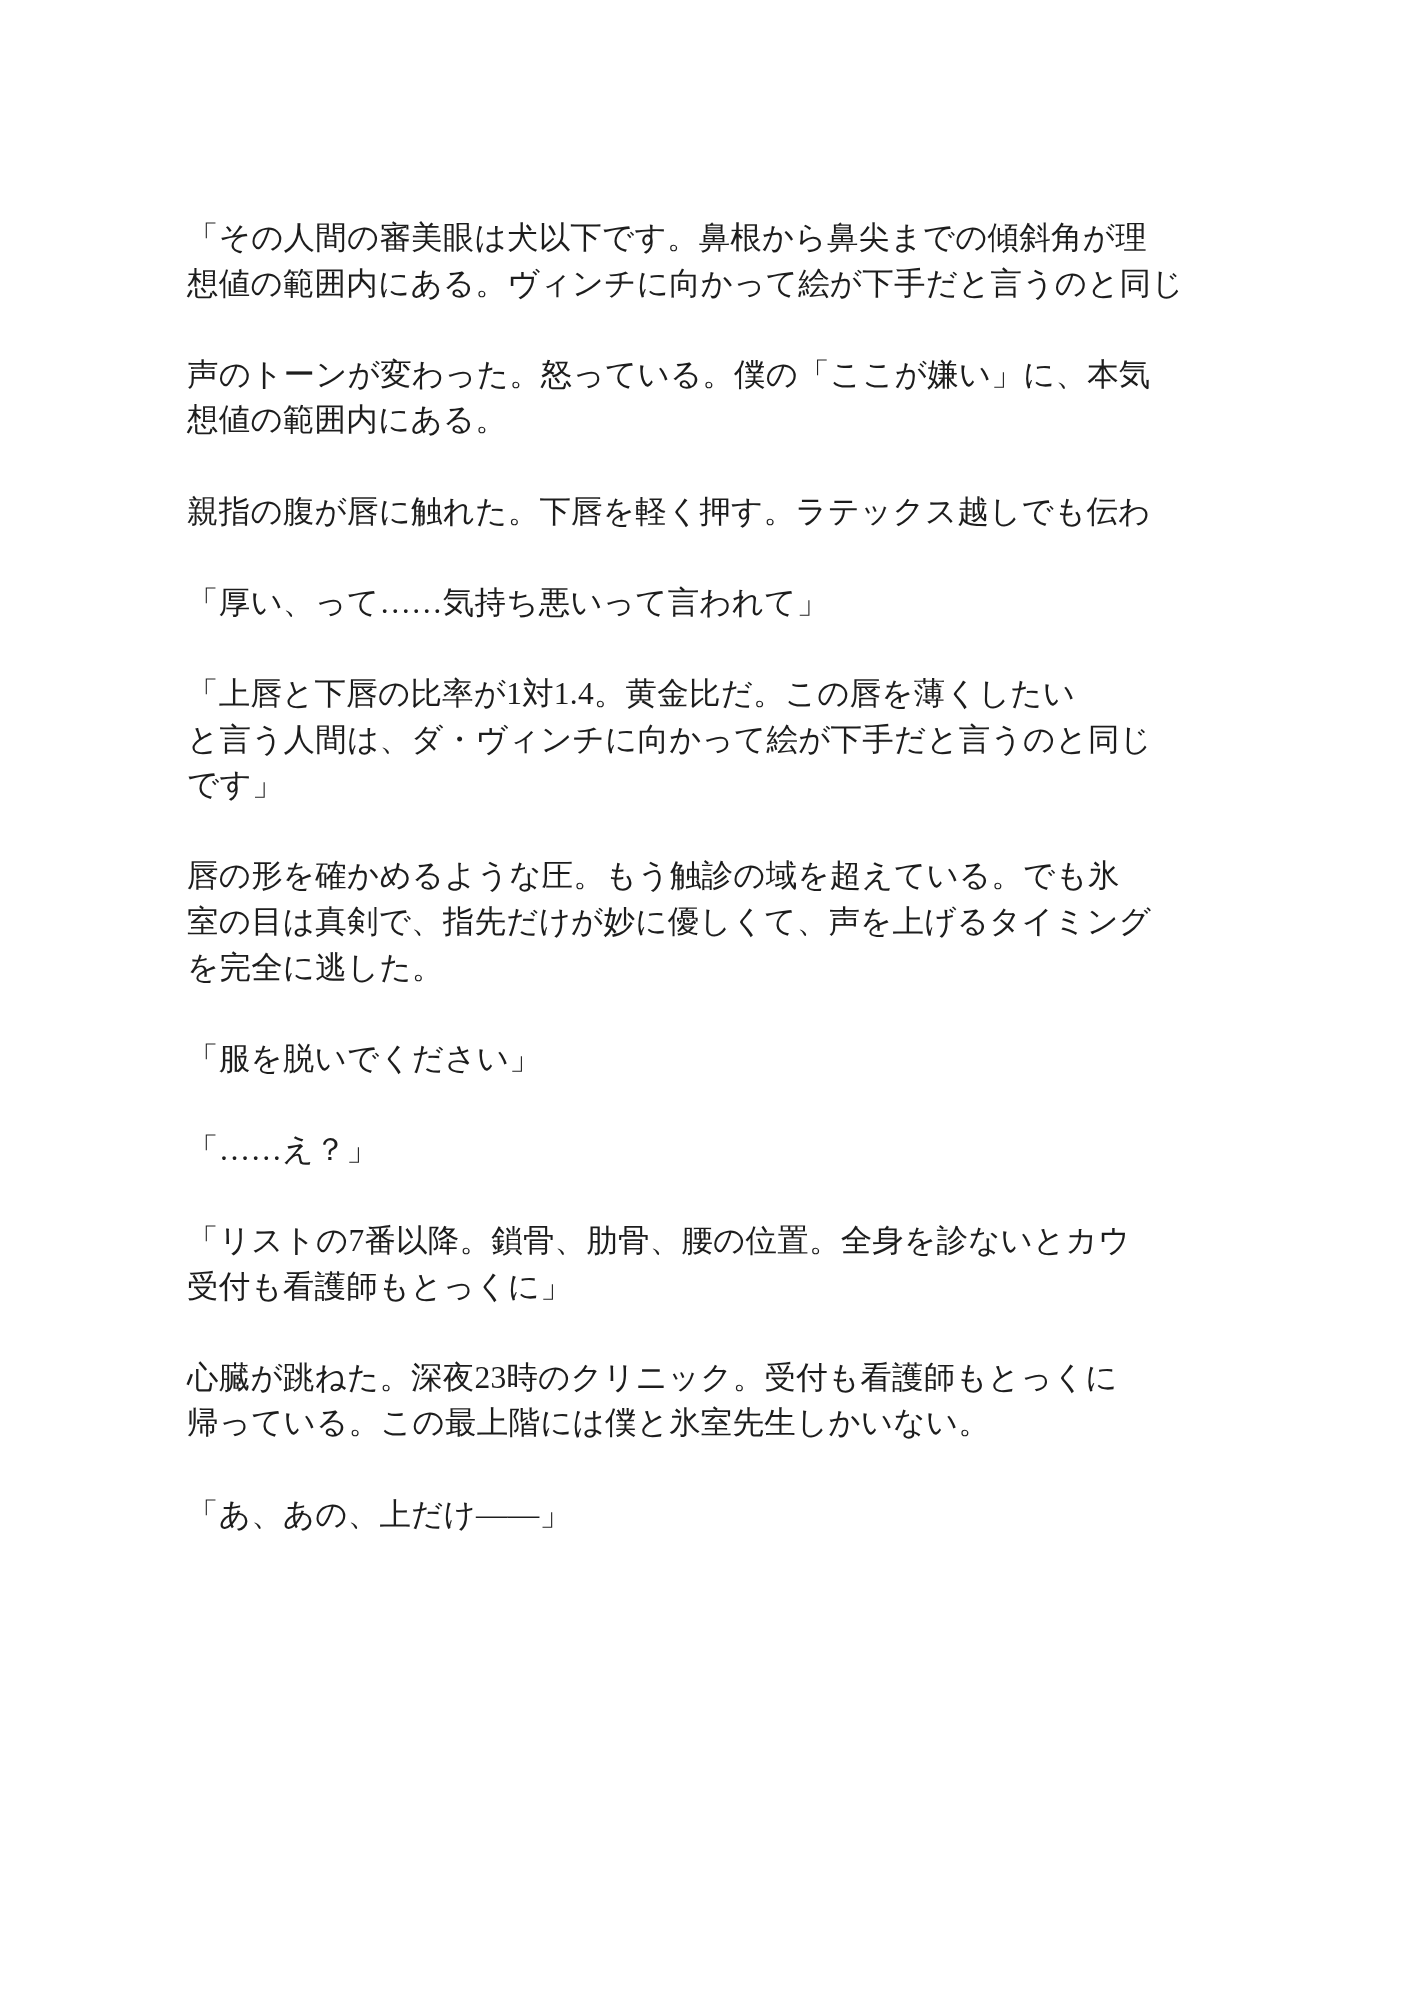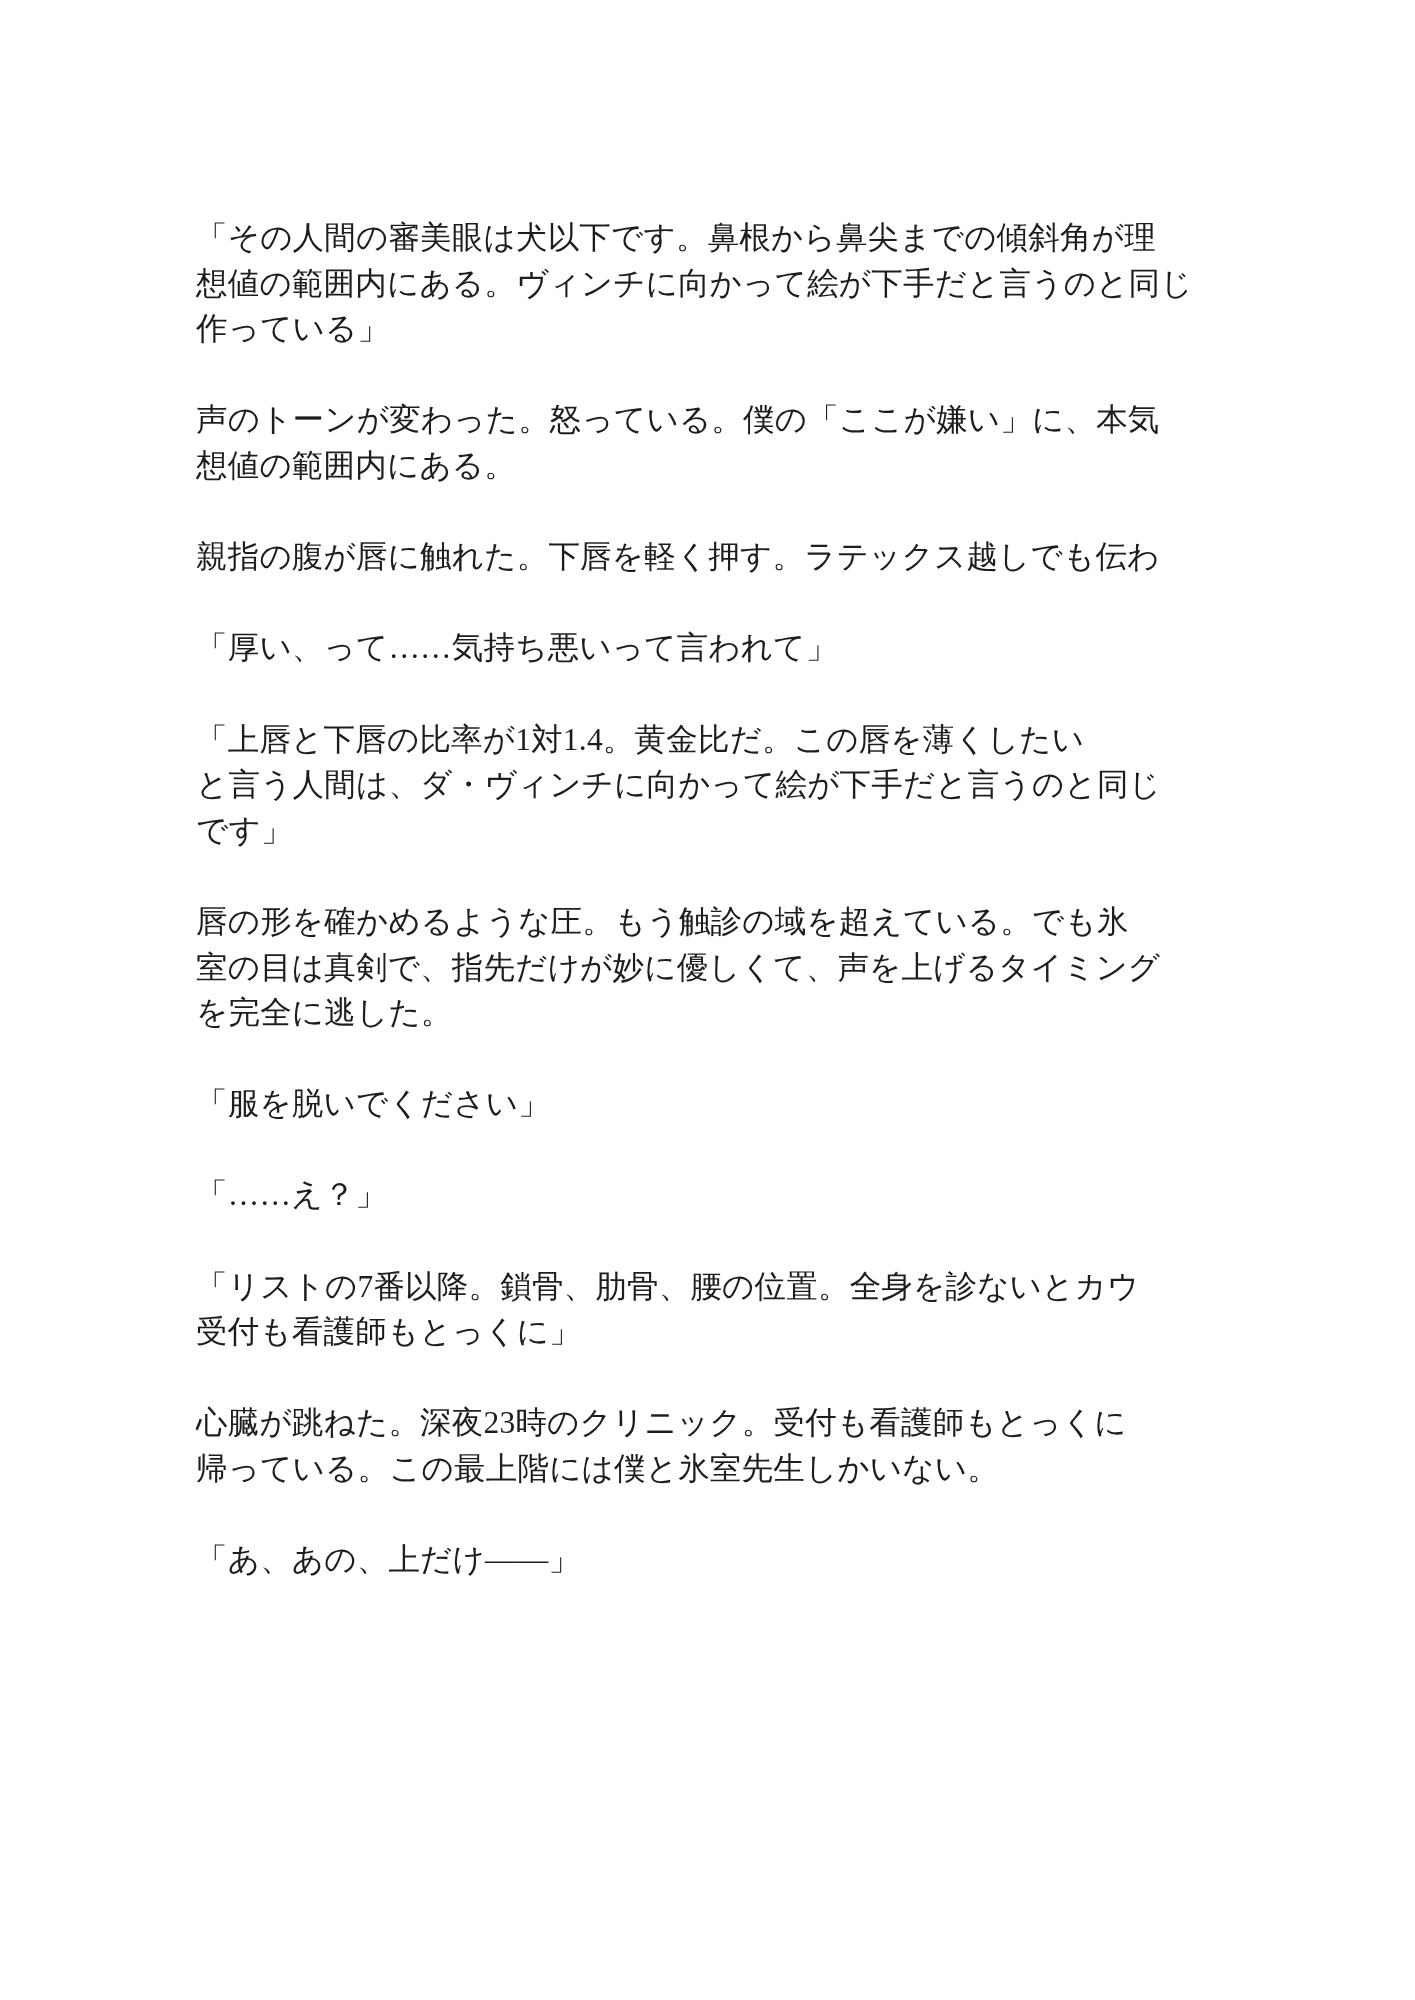--- a/index.html
+++ b/index.html
@@ -10,21 +10,21 @@
   body {
     width: 1415px;
     height: 2000px;
     position: relative;
     overflow: hidden;
     background: #ffffff;
     font-family: "Liberation Serif", "DejaVu Serif", serif;
   }
   .doc {
     position: absolute;
-    left: 196px;
+    left: 187px;
     top: 215px;
     width: 1012px;
   }
   .para {
     margin: 0 0 45.6px 0;
     padding: 0;
     font-size: 31.5px;
     line-height: 45.6px;
     font-weight: 400;
     letter-spacing: 0.2px;
@@ -39,21 +39,20 @@
   }
 </style>
 </head>
 <body style="background: rgb(255, 255, 255);">
 
 <main class="doc">
   <section id="text-body" style="color: rgb(29, 29, 29);">
       <p class="para">
         <span class="line">「その人間の審美眼は犬以下です。鼻根から鼻尖までの傾斜角が理</span>
         <span class="line">想値の範囲内にある。ヴィンチに向かって絵が下手だと言うのと同じ</span>
-        <span class="line">作っている」</span>
       </p>
       <p class="para">
         <span class="line">声のトーンが変わった。怒っている。僕の「ここが嫌い」に、本気</span>
         <span class="line">想値の範囲内にある。</span>
       </p>
       <p class="para">
         <span class="line">親指の腹が唇に触れた。下唇を軽く押す。ラテックス越しでも伝わ</span>
       </p>
       <p class="para">
         <span class="line">「厚い、って……気持ち悪いって言われて」</span>

